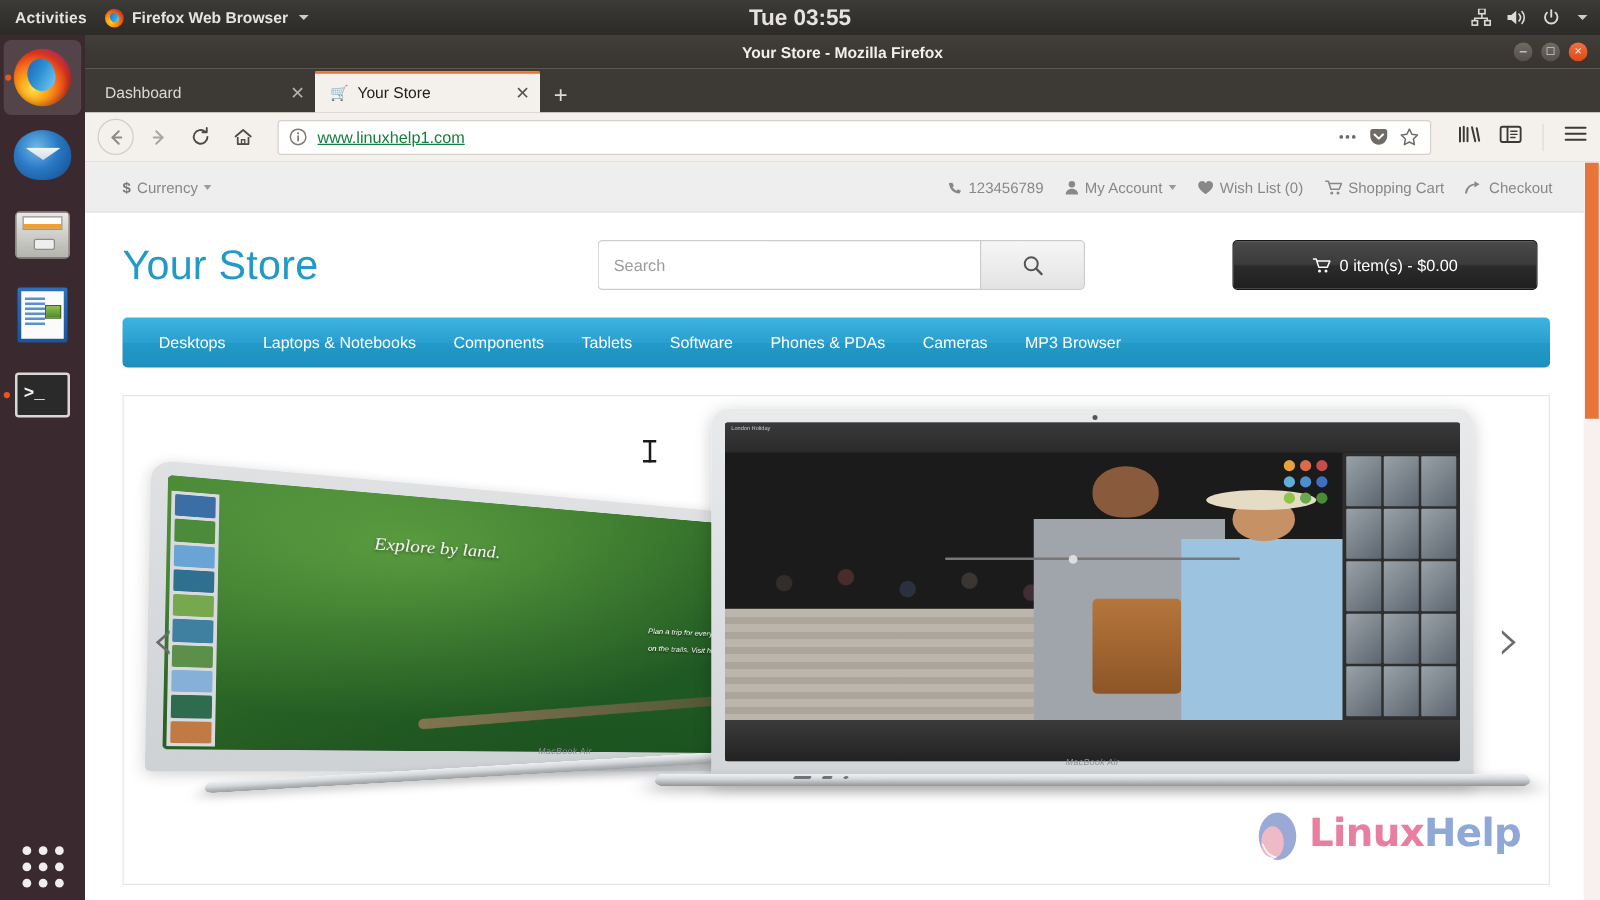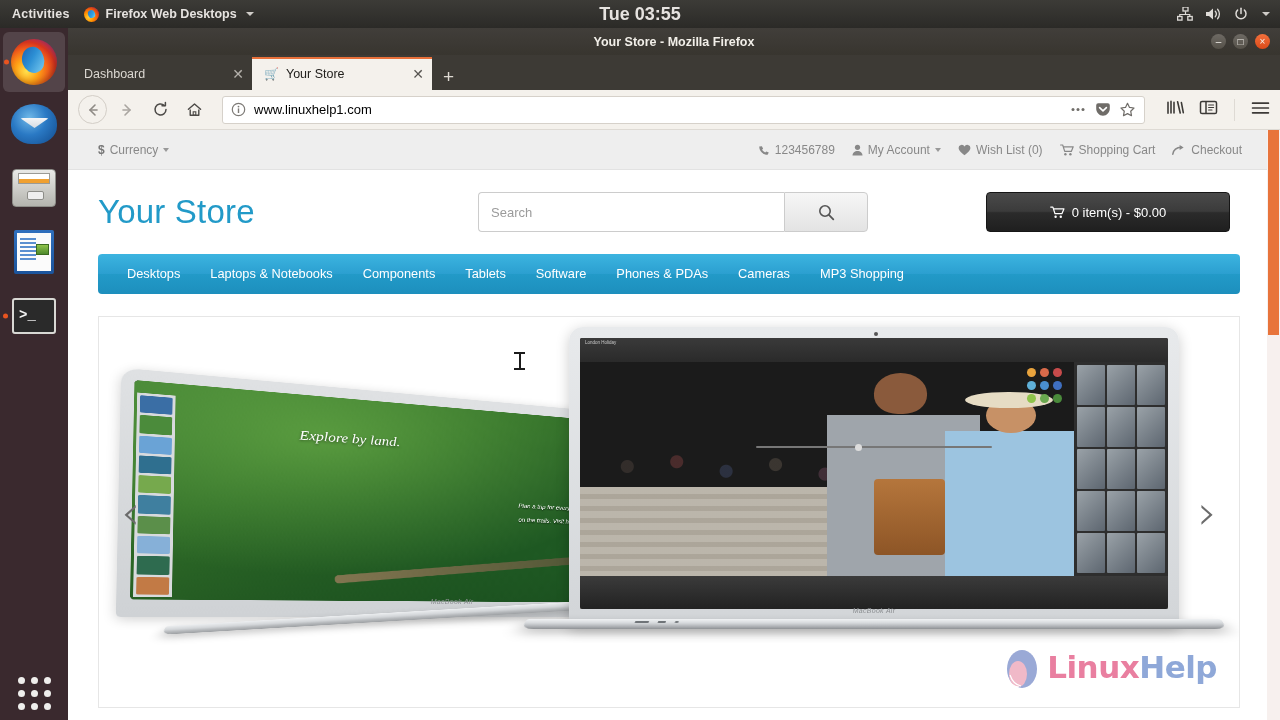--- a/index.html
+++ b/index.html
@@ -175,21 +175,21 @@
     padding: 0 10px; gap: 5px; border-bottom: 1px solid #dedad4;
   }
   .navbtn { width: 29px; height: 29px; display:flex; align-items:center; justify-content:center; color:#4c4a47; }
   .navbtn.back { border: 1px solid #d3cec7; border-radius: 50%; color: #8e8a85; }
   .navbtn.fwd { color: #a9a5a0; }
   #urlbar {
     flex: 1; height: 28px; margin: 0 8px; background: #fff;
     border: 1px solid #d6d1ca; border-radius: 3px;
     display: flex; align-items: center; padding: 0 8px; gap: 8px;
   }
-  #url-text { flex: 1; font-size: 13px; color: #000000; }
+  #url-text { flex: 1; font-size: 13px; color: #15803d; text-decoration: underline; }
   .ub-ico { color: #7d7a76; display: flex; align-items: center; }
   #ff-rightbtns { display: flex; align-items: center; gap: 14px; padding-left: 8px; color: #3c3a37; }
   .vdiv { width: 1px; height: 22px; background: #dedad4; margin: 0 2px; }
 
   
   #page {
     position: absolute; left: 0; top: 102px; width: 1212px; height: 590px;
     background: #fff; overflow: hidden;
   }
   #page-scroll-track {
@@ -423,21 +423,21 @@
   #cursor::after { bottom:0; }
   #cursor i { position:absolute; left:5px; top:0; width:2px; height:18px; background:#1b1b1b; display:block;}
 </style>
 </head>
 <body>
 
 <div id="gnome-topbar">
   <div class="activities">Activities</div>
   <div class="tb-app">
     <span class="ff-mini"></span>
-    <span>Firefox Web Desktops</span>
+    <span>Firefox Web Browser</span>
     <span class="caret-dn"></span>
   </div>
   <div id="gnome-clock">Tue 03:55</div>
   <div id="gnome-tray">
     <span>
       <svg width="16" height="14" viewBox="0 0 16 14">
           <rect x="6" y="0" width="5" height="4" fill="none" stroke="#dedbd7" stroke-width="1.3"></rect>
           <rect x="0.6" y="9.5" width="4.4" height="3.6" fill="none" stroke="#dedbd7" stroke-width="1.3"></rect>
           <rect x="10.8" y="9.5" width="4.4" height="3.6" fill="none" stroke="#dedbd7" stroke-width="1.3"></rect>
           <path d="M8.5 4.2v3.3M2.8 9.3V7.5h10v1.8" stroke="#dedbd7" stroke-width="1.2" fill="none"></path>
@@ -669,21 +669,21 @@
     </div>
 
     <div id="mainnav">
       <a class="navlink">Desktops</a>
       <a class="navlink">Laptops &amp; Notebooks</a>
       <a class="navlink">Components</a>
       <a class="navlink">Tablets</a>
       <a class="navlink">Software</a>
       <a class="navlink">Phones &amp; PDAs</a>
       <a class="navlink">Cameras</a>
-      <a class="navlink">MP3 Shopping</a>
+      <a class="navlink">MP3 Browser</a>
     </div>
 
     <div id="carousel">
       <div class="car-arrow" id="car-prev">‹</div>
       <div class="car-arrow" id="car-next">›</div>
 
       <div id="lap-stage">
 
         <div class="laptop" id="lap-back">
           <div class="lid">

